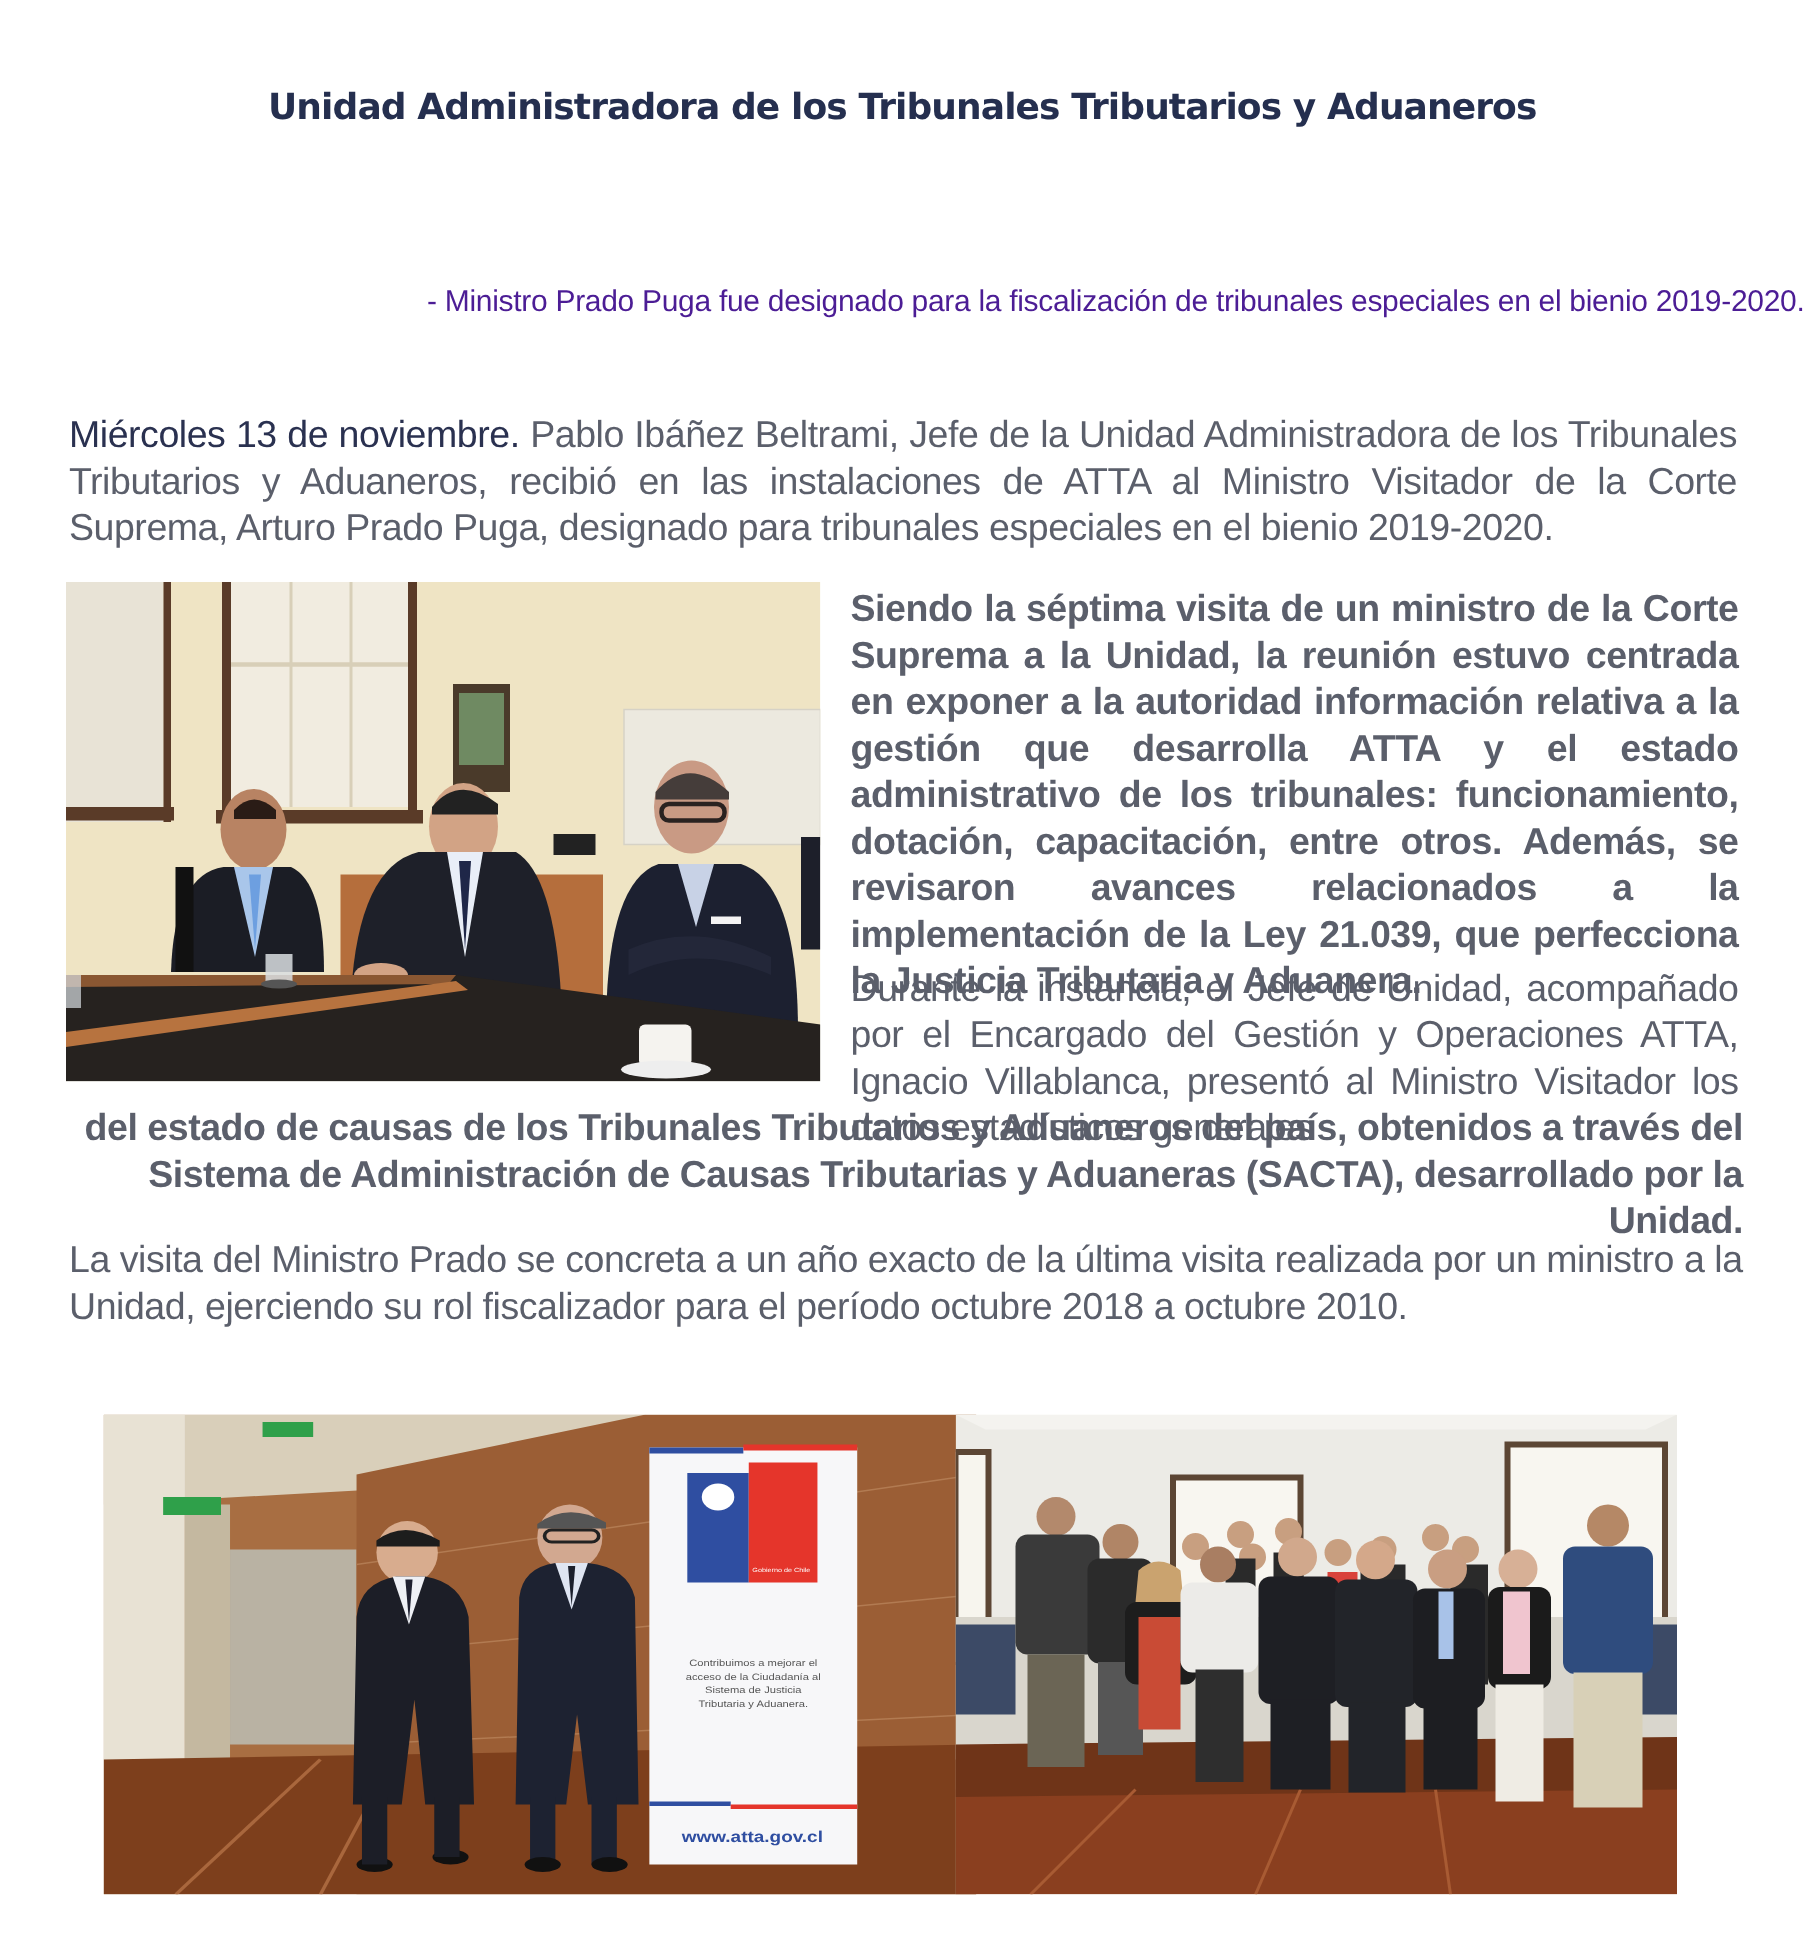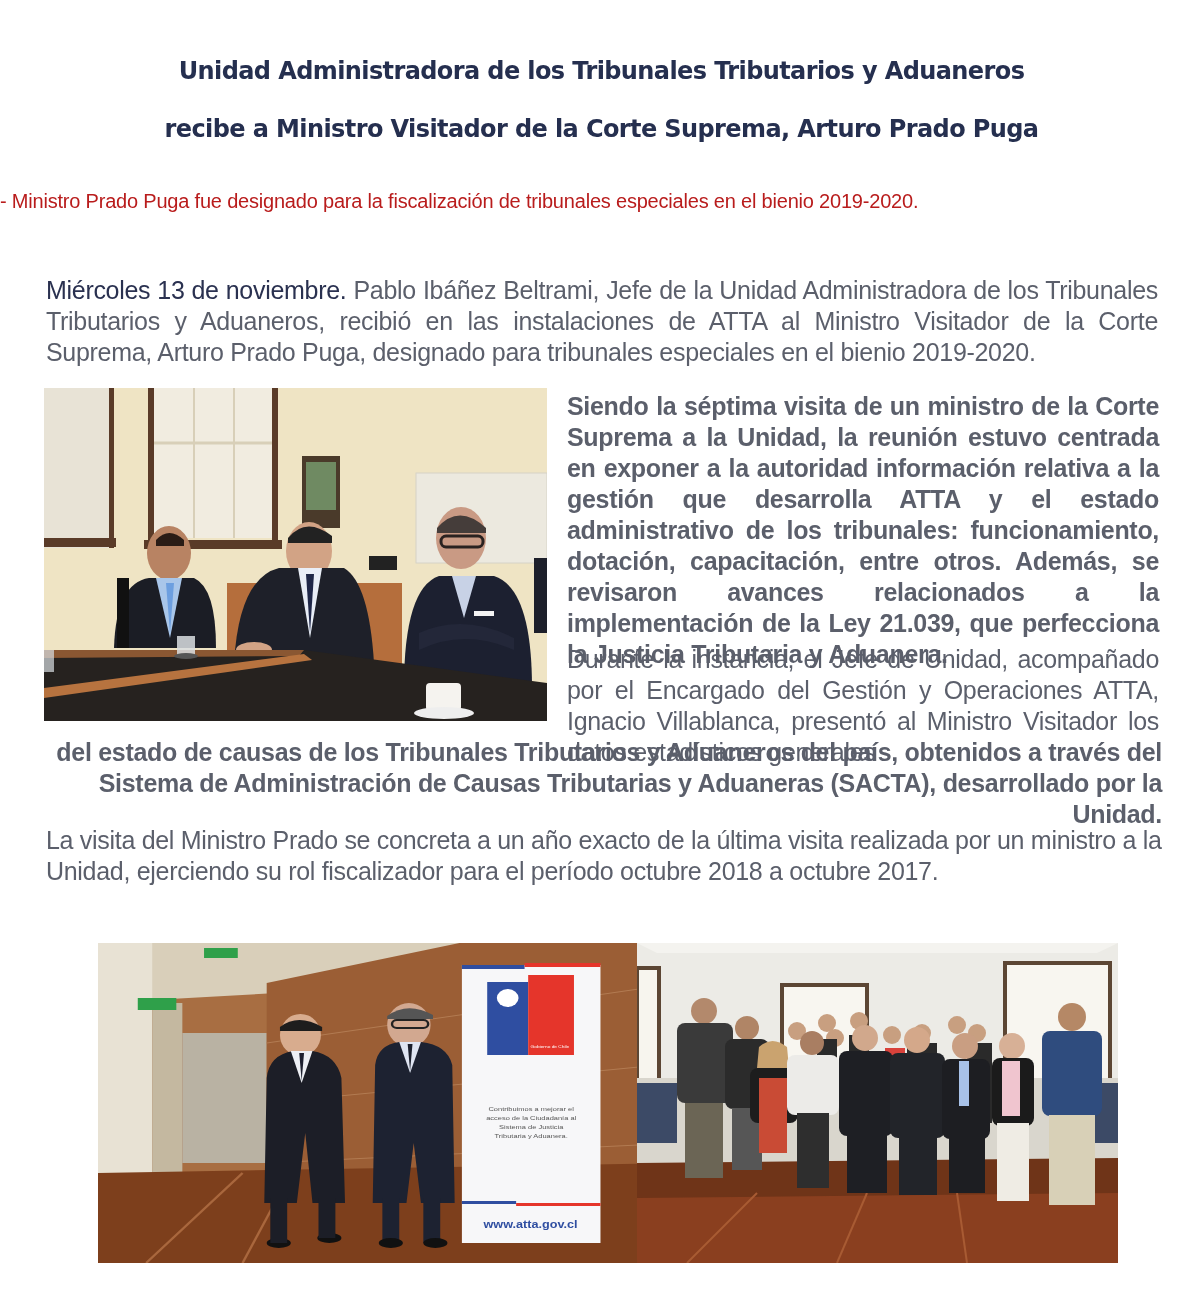--- a/index.html
+++ b/index.html
@@ -6,45 +6,44 @@
   body {
     width: 1203px; height: 1300px; background: #ffffff; position: relative; overflow: hidden;
     font-family: "Liberation Sans", sans-serif; color: #5a5e6a;
   }
   .title {
     position: absolute; left: 0; top: 42px; width: 1203px; text-align: center;
     font-family: "DejaVu Sans", sans-serif; font-weight: bold; font-size: 24px; line-height: 58px;
     color: #252f4f; letter-spacing: -0.6px; margin: 0;
   }
   .subtitle {
-    position: absolute; left: 0; top: 186px; width: 1203px; text-align: left;
-    font-size: 20px; line-height: 30px; color: #b91c1c; letter-spacing: -0.2px; margin: 0;
+    position: absolute; left: 0; top: 186px; width: 1203px; text-align: right;
+    font-size: 20px; line-height: 30px; color: #4c1d95; letter-spacing: -0.2px; margin: 0;
   }
   .para {
     position: absolute; font-size: 25px; line-height: 31px; text-align: justify; margin: 0;
     color: #5b5f6b; letter-spacing: -0.3px;
   }
   .date { color: #2a3150; }
   .p1 { left: 46px; top: 275px; width: 1112px; }
   .p2 { left: 567px; top: 391px; width: 592px; font-weight: bold; }
   .p3 { left: 567px; top: 644px; width: 592px; }
   .p3b { left: 46px; top: 737px; width: 1116px; text-align: right; font-weight: bold; }
   .p4 { left: 46px; top: 825px; width: 1116px; text-align: left; }
   .photo { position: absolute; overflow: hidden; }
   .photo svg { display: block; width: 100%; height: 100%; }
   .ph1 { left: 44px; top: 388px; width: 503px; height: 333px; }
-  .ph2 { left: 98px; top: 943px; width: 582px; height: 320px; }
+  .ph2 { left: 69px; top: 943px; width: 582px; height: 320px; }
   .ph3 { left: 637px; top: 943px; width: 481px; height: 320px; }
 </style>
 </head>
 <body>
 
 <h1 class="title">
   <span>Unidad Administradora de los Tribunales Tributarios y Aduaneros</span><br>
-  <span>recibe a Ministro Visitador de la Corte Suprema, Arturo Prado Puga</span>
 </h1>
 
 <p class="subtitle">- Ministro Prado Puga fue designado para la fiscalización de tribunales especiales en el bienio 2019-2020.</p>
 
 <p class="para p1"><span class="date">Miércoles 13 de noviembre.</span><span> Pablo Ibáñez Beltrami, Jefe de la Unidad Administradora de los Tribunales Tributarios y Aduaneros, recibió en las instalaciones de ATTA al Ministro Visitador de la Corte Suprema, Arturo Prado Puga, designado para tribunales especiales en el bienio 2019-2020.</span></p>
 
 <div class="photo ph1" title="Three men in suits seated at a conference table">
   <svg viewBox="0 0 503 333" preserveAspectRatio="none">
     <rect width="503" height="333" fill="#efe4c4"></rect>
     <rect x="0" y="0" width="65" height="160" fill="#e8e3d6"></rect>
@@ -93,21 +92,21 @@
     <ellipse cx="142" cy="268" rx="12" ry="3" fill="#555"></ellipse>
     <rect x="382" y="295" width="35" height="28" rx="4" fill="#f5f3ef"></rect>
     <ellipse cx="400" cy="325" rx="30" ry="6" fill="#eee"></ellipse>
     <rect x="0" y="262" width="10" height="22" fill="#d9dee2" opacity="0.7"></rect>
   </svg>
 </div>
 
 <p class="para p2">Siendo la séptima visita de un ministro de la Corte Suprema a la Unidad, la reunión estuvo centrada en exponer a la autoridad información relativa a la gestión que desarrolla ATTA y el estado administrativo de los tribunales: funcionamiento, dotación, capacitación, entre otros. Además, se revisaron avances relacionados a la implementación de la Ley 21.039, que perfecciona la Justicia Tributaria y Aduanera.</p>
 <p class="para p3">Durante la instancia, el Jefe de Unidad, acompañado por el Encargado del Gestión y Operaciones ATTA, Ignacio Villablanca, presentó al Ministro Visitador los datos estadísticos generales</p>
 <p class="para p3b">del estado de causas de los Tribunales Tributarios y Aduaneros del país, obtenidos a través del Sistema de Administración de Causas Tributarias y Aduaneras (SACTA), desarrollado por la Unidad.</p>
-<p class="para p4">La visita del Ministro Prado se concreta a un año exacto de la última visita realizada por un ministro a la Unidad, ejerciendo su rol fiscalizador para el período octubre 2018 a octubre 2017.</p>
+<p class="para p4">La visita del Ministro Prado se concreta a un año exacto de la última visita realizada por un ministro a la Unidad, ejerciendo su rol fiscalizador para el período octubre 2018 a octubre 2010.</p>
 
 <div class="photo ph2" title="Two men standing beside an ATTA roll-up banner">
   <svg viewBox="0 0 483 320" preserveAspectRatio="none">
     <rect width="483" height="320" fill="#a86e42"></rect>
     <polygon points="0,0 300,0 300,40 0,60" fill="#d9cfba"></polygon>
     <rect x="0" y="0" width="45" height="320" fill="#e8e2d4"></rect>
     <rect x="45" y="60" width="25" height="250" fill="#c4b8a0"></rect>
     <rect x="70" y="90" width="70" height="130" fill="#b9b2a3"></rect>
     <polygon points="140,40 300,0 483,0 483,320 140,320" fill="#9b5e35"></polygon>
     <line x1="140" y1="100" x2="483" y2="40" stroke="#b27b52" stroke-width="1"></line>

